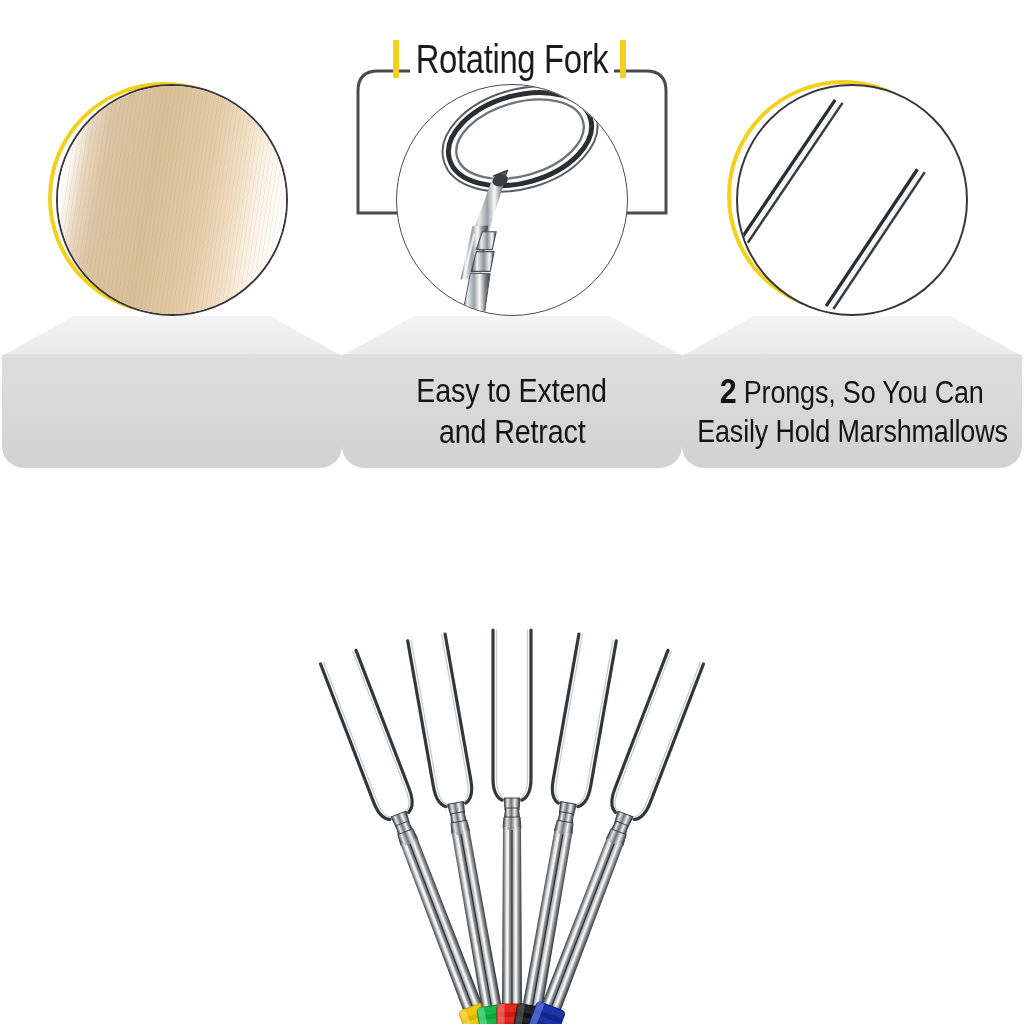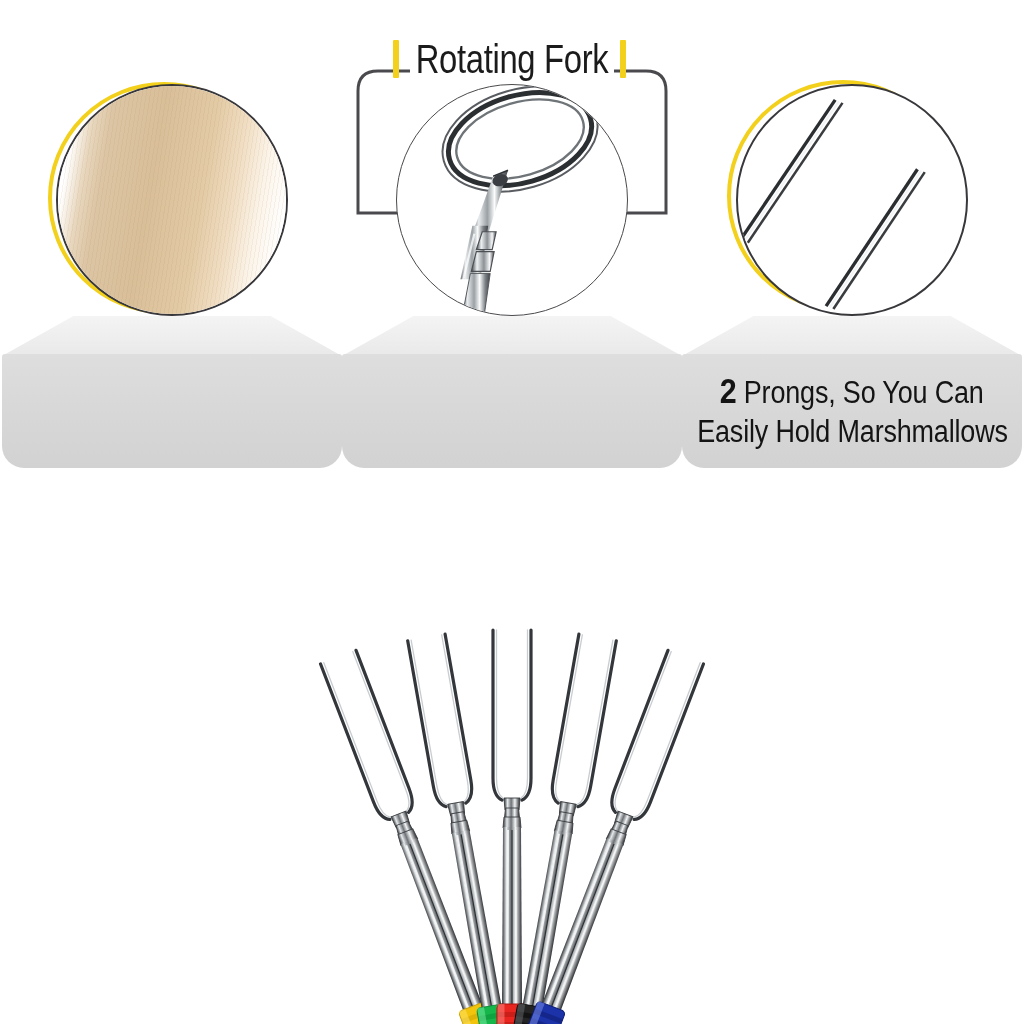--- a/index.html
+++ b/index.html
@@ -268,20 +268,24 @@
             <path d="M 74 190 L 94 190 L 88 232 L 66 232 Z" fill="url(#steelH)" stroke="#53575b" stroke-width="1"></path>
           </g>
           <path d="M 78 150 L 63 212" stroke="#ffffff" stroke-width="2.2" opacity=".75"></path>
         </svg>
       </div>
     </div>
   </div>
   <div class="caption-plaque">
     <div class="plaque-top"></div>
     <div class="plaque-body"></div>
+    <div class="caption-text">
+      <span class="cl">Easy to Extend</span>
+      <span class="cl">and Retract</span>
+    </div>
   </div>
 </div>
 
 <div class="feature-col" id="feature-col-2">
   <div class="circle-wrap">
     <div class="accent-ring"></div>
     <div class="circle-photo">
       <div class="prongs-macro">
         <svg viewBox="0 0 232 232" xmlns="http://www.w3.org/2000/svg">
           <g transform="rotate(22 116 116)">

